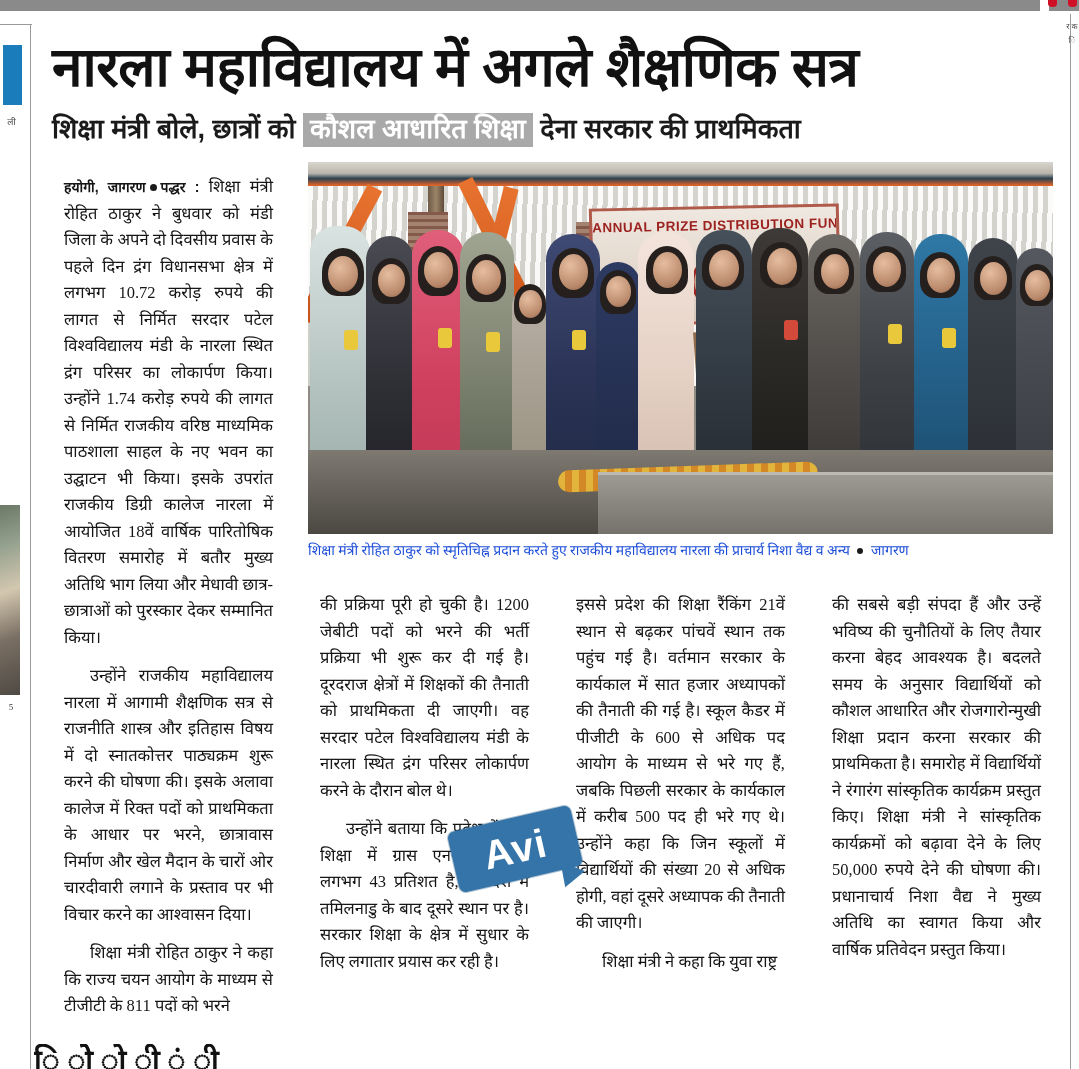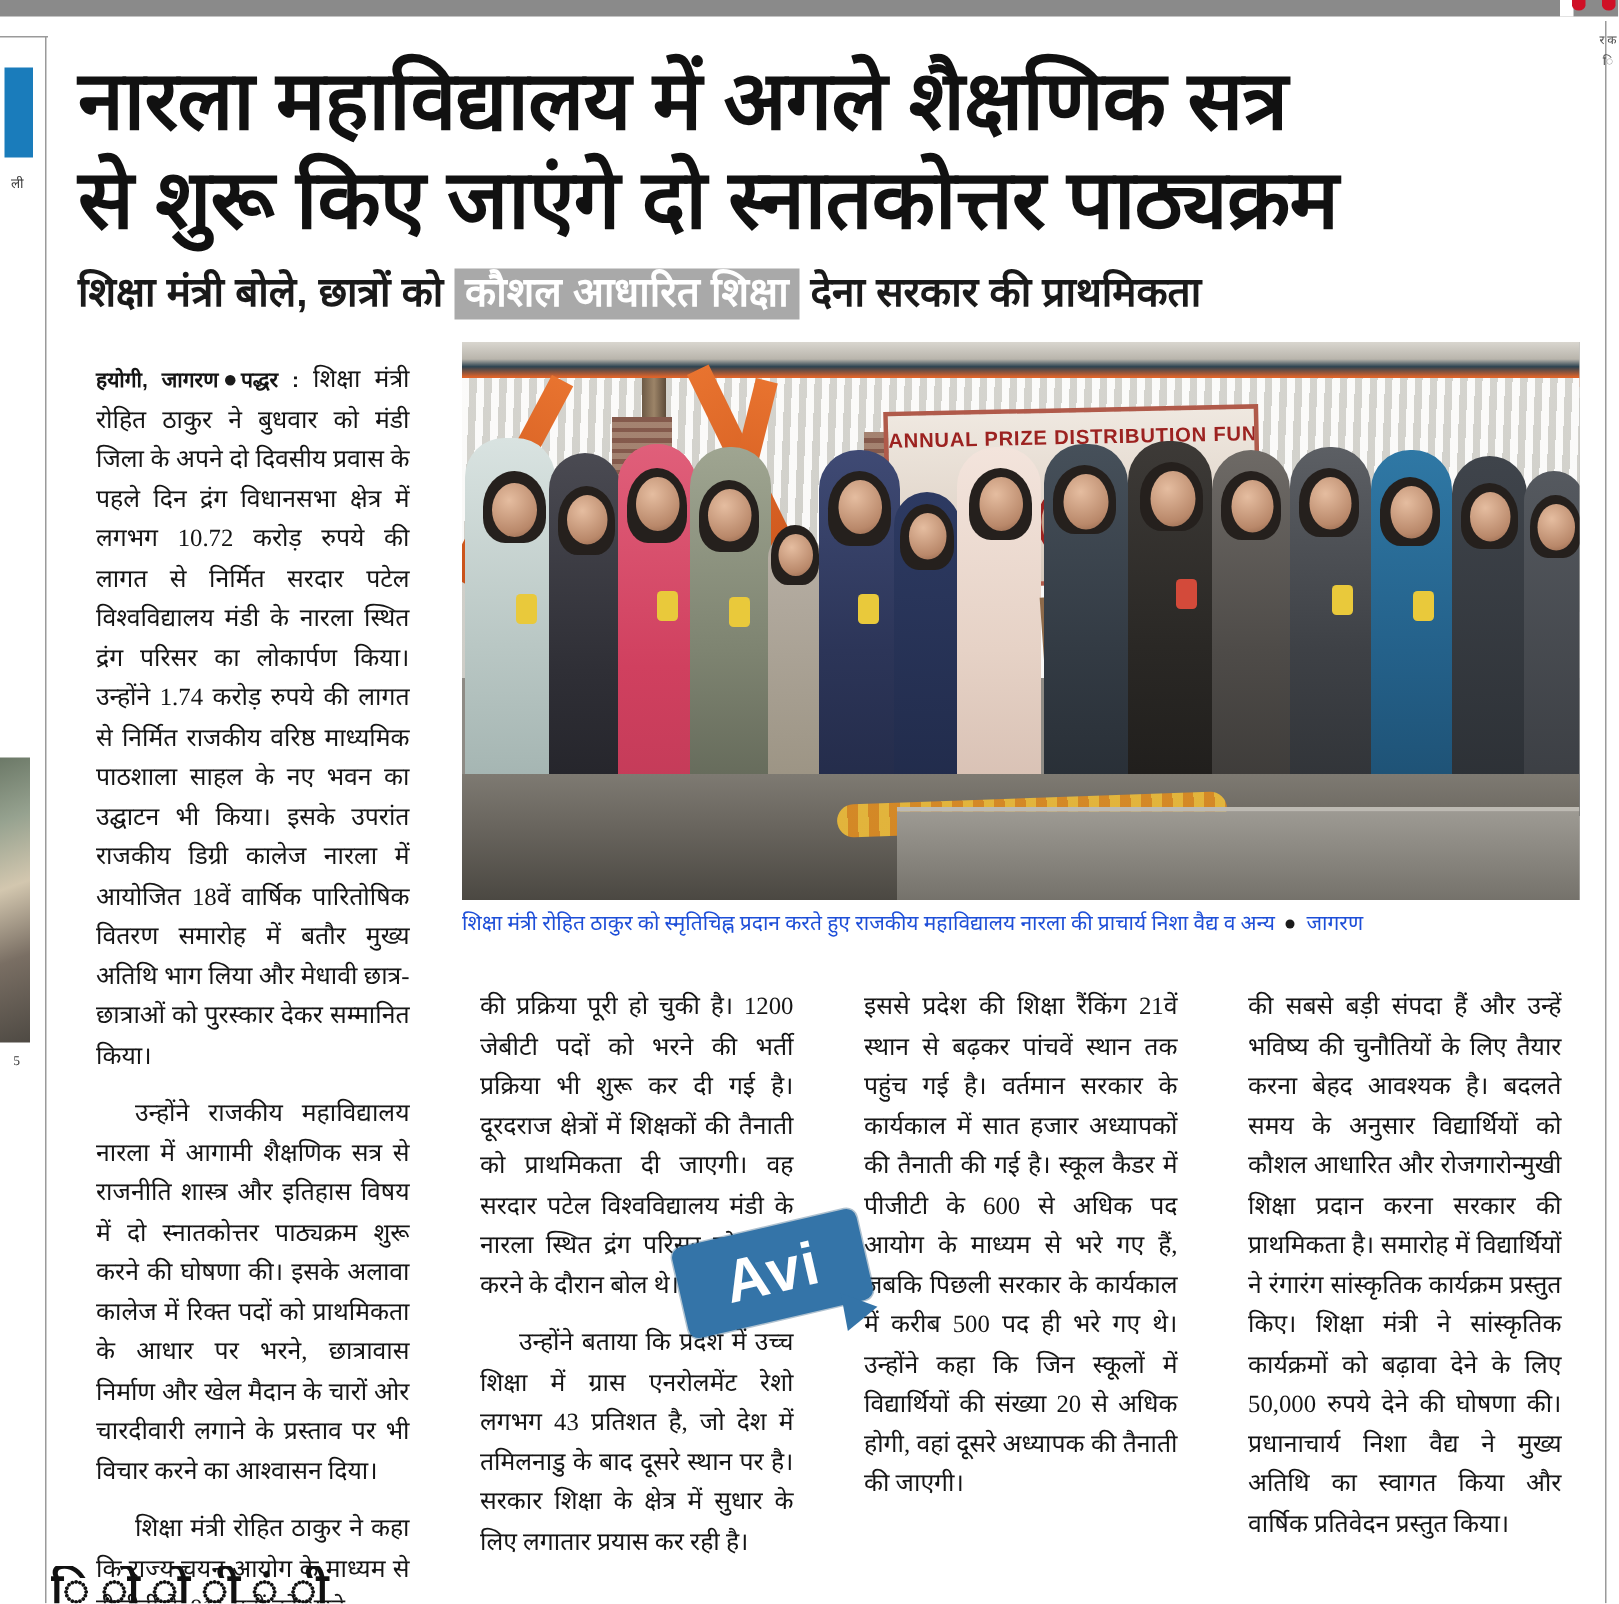--- a/index.html
+++ b/index.html
@@ -380,21 +380,20 @@
   <div class="left-sliver">ली</div>
   <div class="left-photo-sliver"></div>
   <div class="left-sliver-2">5</div>
 
   <div class="right-sliver">र क ि</div>
 
   <div class="article">
 
     <h1 class="headline">
       <span>नारला महाविद्यालय में अगले शैक्षणिक सत्र</span>
-      <span class="line2">से शुरू किए जाएंगे दो स्नातकोत्तर पाठ्यक्रम</span>
     </h1>
 
     <div class="subhead">
       <span>शिक्षा मंत्री बोले, छात्रों को</span>
       <span class="hl">कौशल आधारित शिक्षा</span>
       <span>देना सरकार की प्राथमिकता</span>
     </div>
 
     <div class="content">
 
@@ -504,20 +503,21 @@
         <p>शिक्षा मंत्री रोहित ठाकुर ने कहा कि राज्य चयन आयोग के माध्यम से टीजीटी के 811 पदों को भरने</p>
       </div>
 
       <div class="col" id="col2">
         <p class="noindent">की प्रक्रिया पूरी हो चुकी है। 1200 जेबीटी पदों को भरने की भर्ती प्रक्रिया भी शुरू कर दी गई है। दूरदराज क्षेत्रों में शिक्षकों की तैनाती को प्राथमिकता दी जाएगी। वह सरदार पटेल विश्वविद्यालय मंडी के नारला स्थित द्रंग परिसर लोकार्पण करने के दौरान बोल थे।</p>
         <p>उन्होंने बताया कि प्रदेश में उच्च शिक्षा में ग्रास एनरोलमेंट रेशो लगभग 43 प्रतिशत है, जो देश में तमिलनाडु के बाद दूसरे स्थान पर है। सरकार शिक्षा के क्षेत्र में सुधार के लिए लगातार प्रयास कर रही है।</p>
       </div>
 
       <div class="col" id="col3">
         <p class="noindent">इससे प्रदेश की शिक्षा रैंकिंग 21वें स्थान से बढ़कर पांचवें स्थान तक पहुंच गई है। वर्तमान सरकार के कार्यकाल में सात हजार अध्यापकों की तैनाती की गई है। स्कूल कैडर में पीजीटी के 600 से अधिक पद आयोग के माध्यम से भरे गए हैं, जबकि पिछली सरकार के कार्यकाल में करीब 500 पद ही भरे गए थे। उन्होंने कहा कि जिन स्कूलों में विद्यार्थियों की संख्या 20 से अधिक होगी, वहां दूसरे अध्यापक की तैनाती की जाएगी।</p>
+        <p>शिक्षा मंत्री ने कहा कि युवा राष्ट्र</p>
       </div>
 
       <div class="col" id="col4">
         <p class="noindent">की सबसे बड़ी संपदा हैं और उन्हें भविष्य की चुनौतियों के लिए तैयार करना बेहद आवश्यक है। बदलते समय के अनुसार विद्यार्थियों को कौशल आधारित और रोजगारोन्मुखी शिक्षा प्रदान करना सरकार की प्राथमिकता है। समारोह में विद्यार्थियों ने रंगारंग सांस्कृतिक कार्यक्रम प्रस्तुत किए। शिक्षा मंत्री ने सांस्कृतिक कार्यक्रमों को बढ़ावा देने के लिए 50,000 रुपये देने की घोषणा की। प्रधानाचार्य निशा वैद्य ने मुख्य अतिथि का स्वागत किया और वार्षिक प्रतिवेदन प्रस्तुत किया।</p>
       </div>
 
     </div>
   </div>
 
   <div class="watermark">

